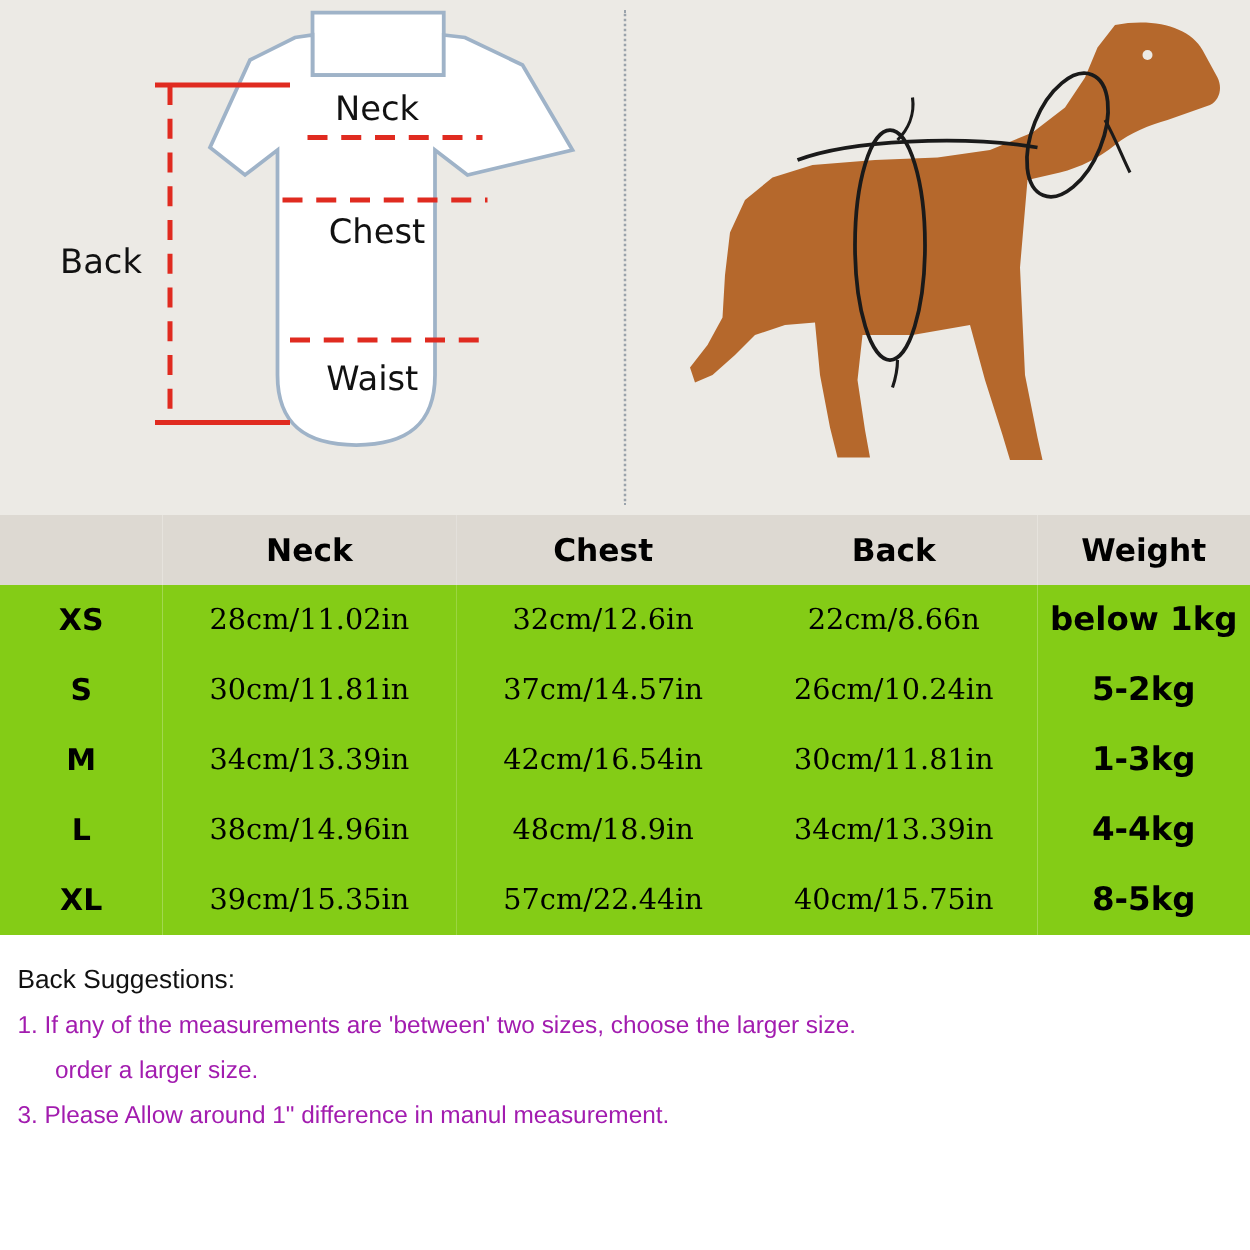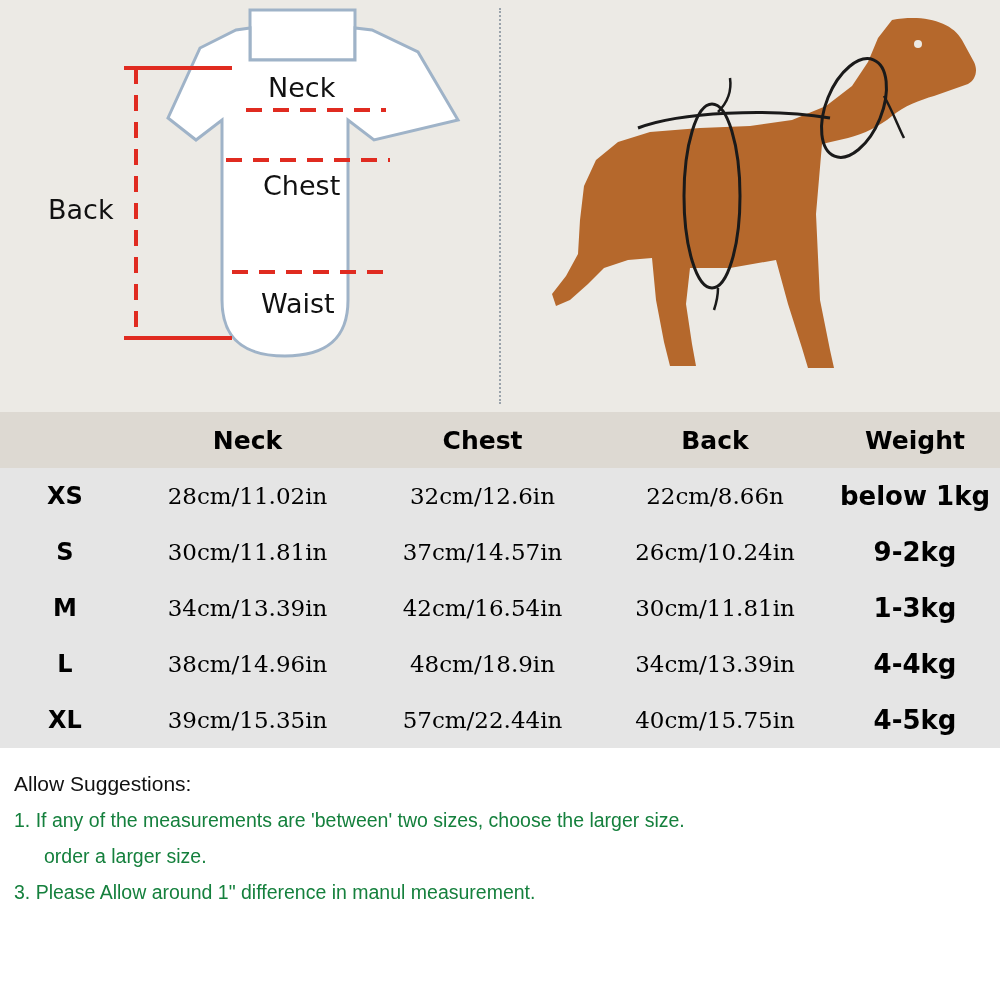--- a/index.html
+++ b/index.html
@@ -78,21 +78,21 @@
     color: #000;
     padding: 14px 0 13px 0;
     text-align: center;
   }
   table.size-table td {
     font-family: "DejaVu Serif", serif;
     font-size: 23px;
     color: #000;
     text-align: center;
     padding: 13px 0 13px 0;
-    background: #e5e5e5;
+    background: #84cc16;
   }
   table.size-table td.sizecol {
     font-family: "DejaVu Sans", sans-serif;
     font-weight: bold;
     font-size: 24px;
   }
   table.size-table td.weightcol {
     font-family: "DejaVu Sans", sans-serif;
     font-weight: bold;
     font-size: 26px;
@@ -108,21 +108,21 @@
     position: relative;
     padding: 24px 14px 0 14px;
   }
   .sugg-title {
     font-size: 21px;
     color: #111;
     margin-bottom: 12px;
   }
   .sugg-line {
     font-size: 19.5px;
-    color: #15803d;
+    color: #a21caf;
     margin-bottom: 11px;
     line-height: 1.28;
   }
   .sugg-indent {
     padding-left: 30px;
   }
 </style>
 </head>
 <body>
 
@@ -266,47 +266,47 @@
           <td>28cm/11.02in</td>
           <td>32cm/12.6in</td>
           <td>22cm/8.66n</td>
           <td class="weightcol">below 1kg</td>
         </tr>
         <tr>
           <td class="sizecol">S</td>
           <td>30cm/11.81in</td>
           <td>37cm/14.57in</td>
           <td>26cm/10.24in</td>
-          <td class="weightcol">9-2kg</td>
+          <td class="weightcol">5-2kg</td>
         </tr>
         <tr>
           <td class="sizecol">M</td>
           <td>34cm/13.39in</td>
           <td>42cm/16.54in</td>
           <td>30cm/11.81in</td>
           <td class="weightcol">1-3kg</td>
         </tr>
         <tr>
           <td class="sizecol">L</td>
           <td>38cm/14.96in</td>
           <td>48cm/18.9in</td>
           <td>34cm/13.39in</td>
           <td class="weightcol">4-4kg</td>
         </tr>
         <tr>
           <td class="sizecol">XL</td>
           <td>39cm/15.35in</td>
           <td>57cm/22.44in</td>
           <td>40cm/15.75in</td>
-          <td class="weightcol">4-5kg</td>
+          <td class="weightcol">8-5kg</td>
         </tr>
       </tbody>
     </table>
   </div>
 
   <div class="suggestions">
-    <div class="sugg-title">Allow Suggestions:</div>
+    <div class="sugg-title">Back Suggestions:</div>
     <div class="sugg-line">1. If any of the measurements are 'between' two sizes, choose the larger size.</div>
     <div class="sugg-line sugg-indent">order a larger size.</div>
     <div class="sugg-line">3. Please Allow around 1" difference in manul measurement.</div>
   </div>
 
 </div>
 
 </body></html>

